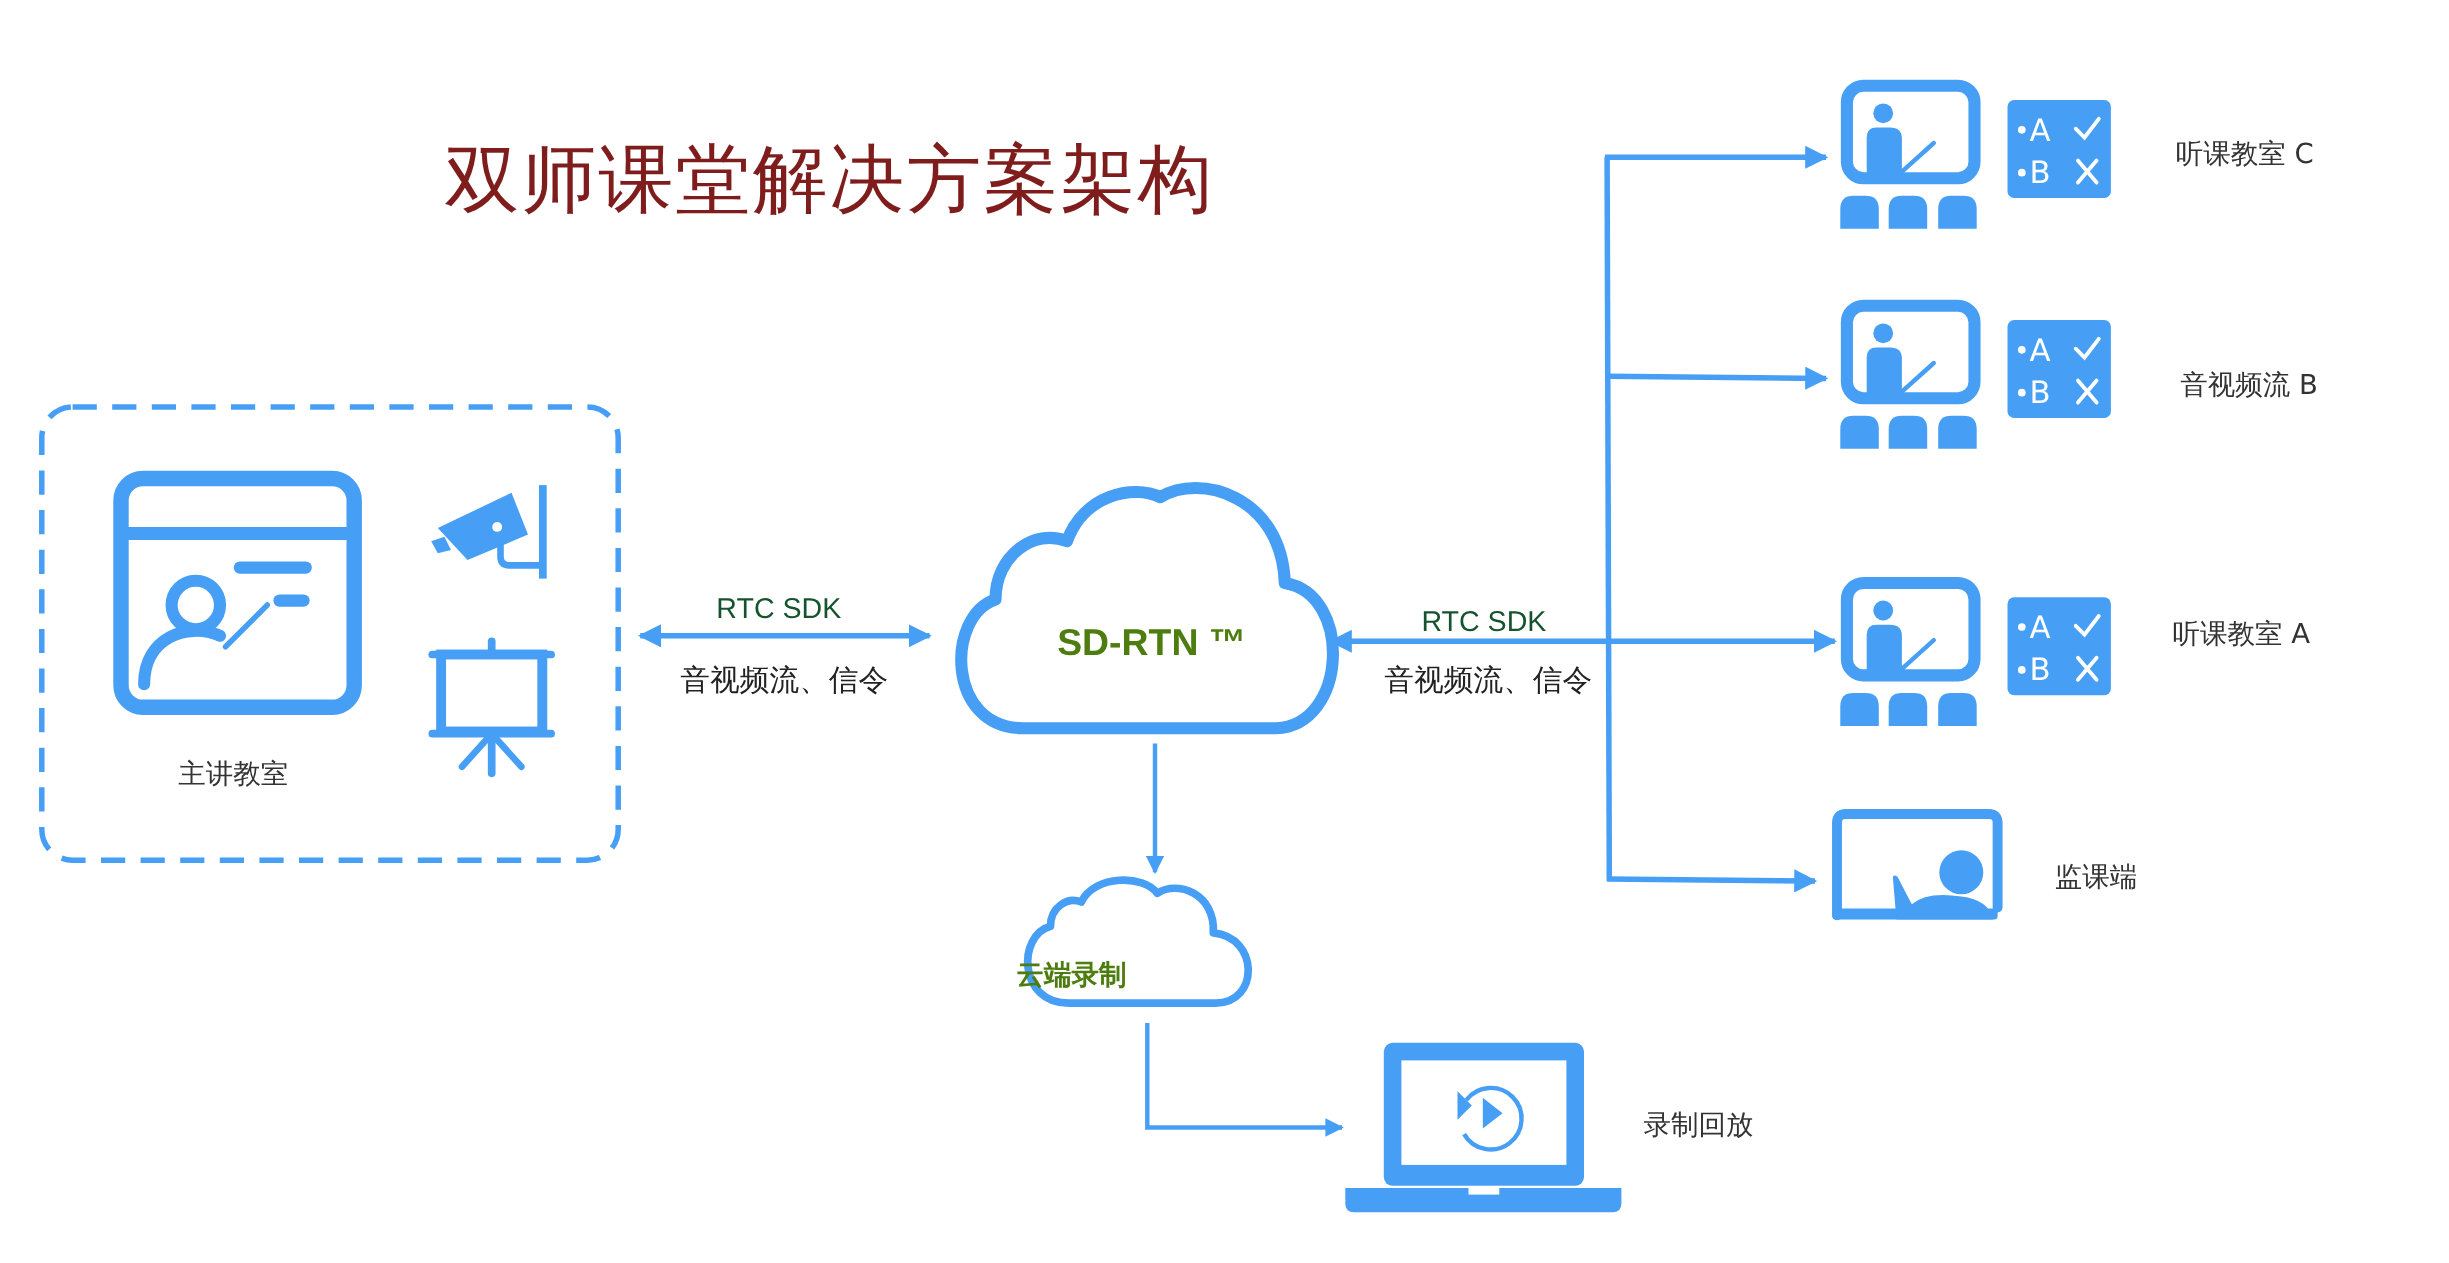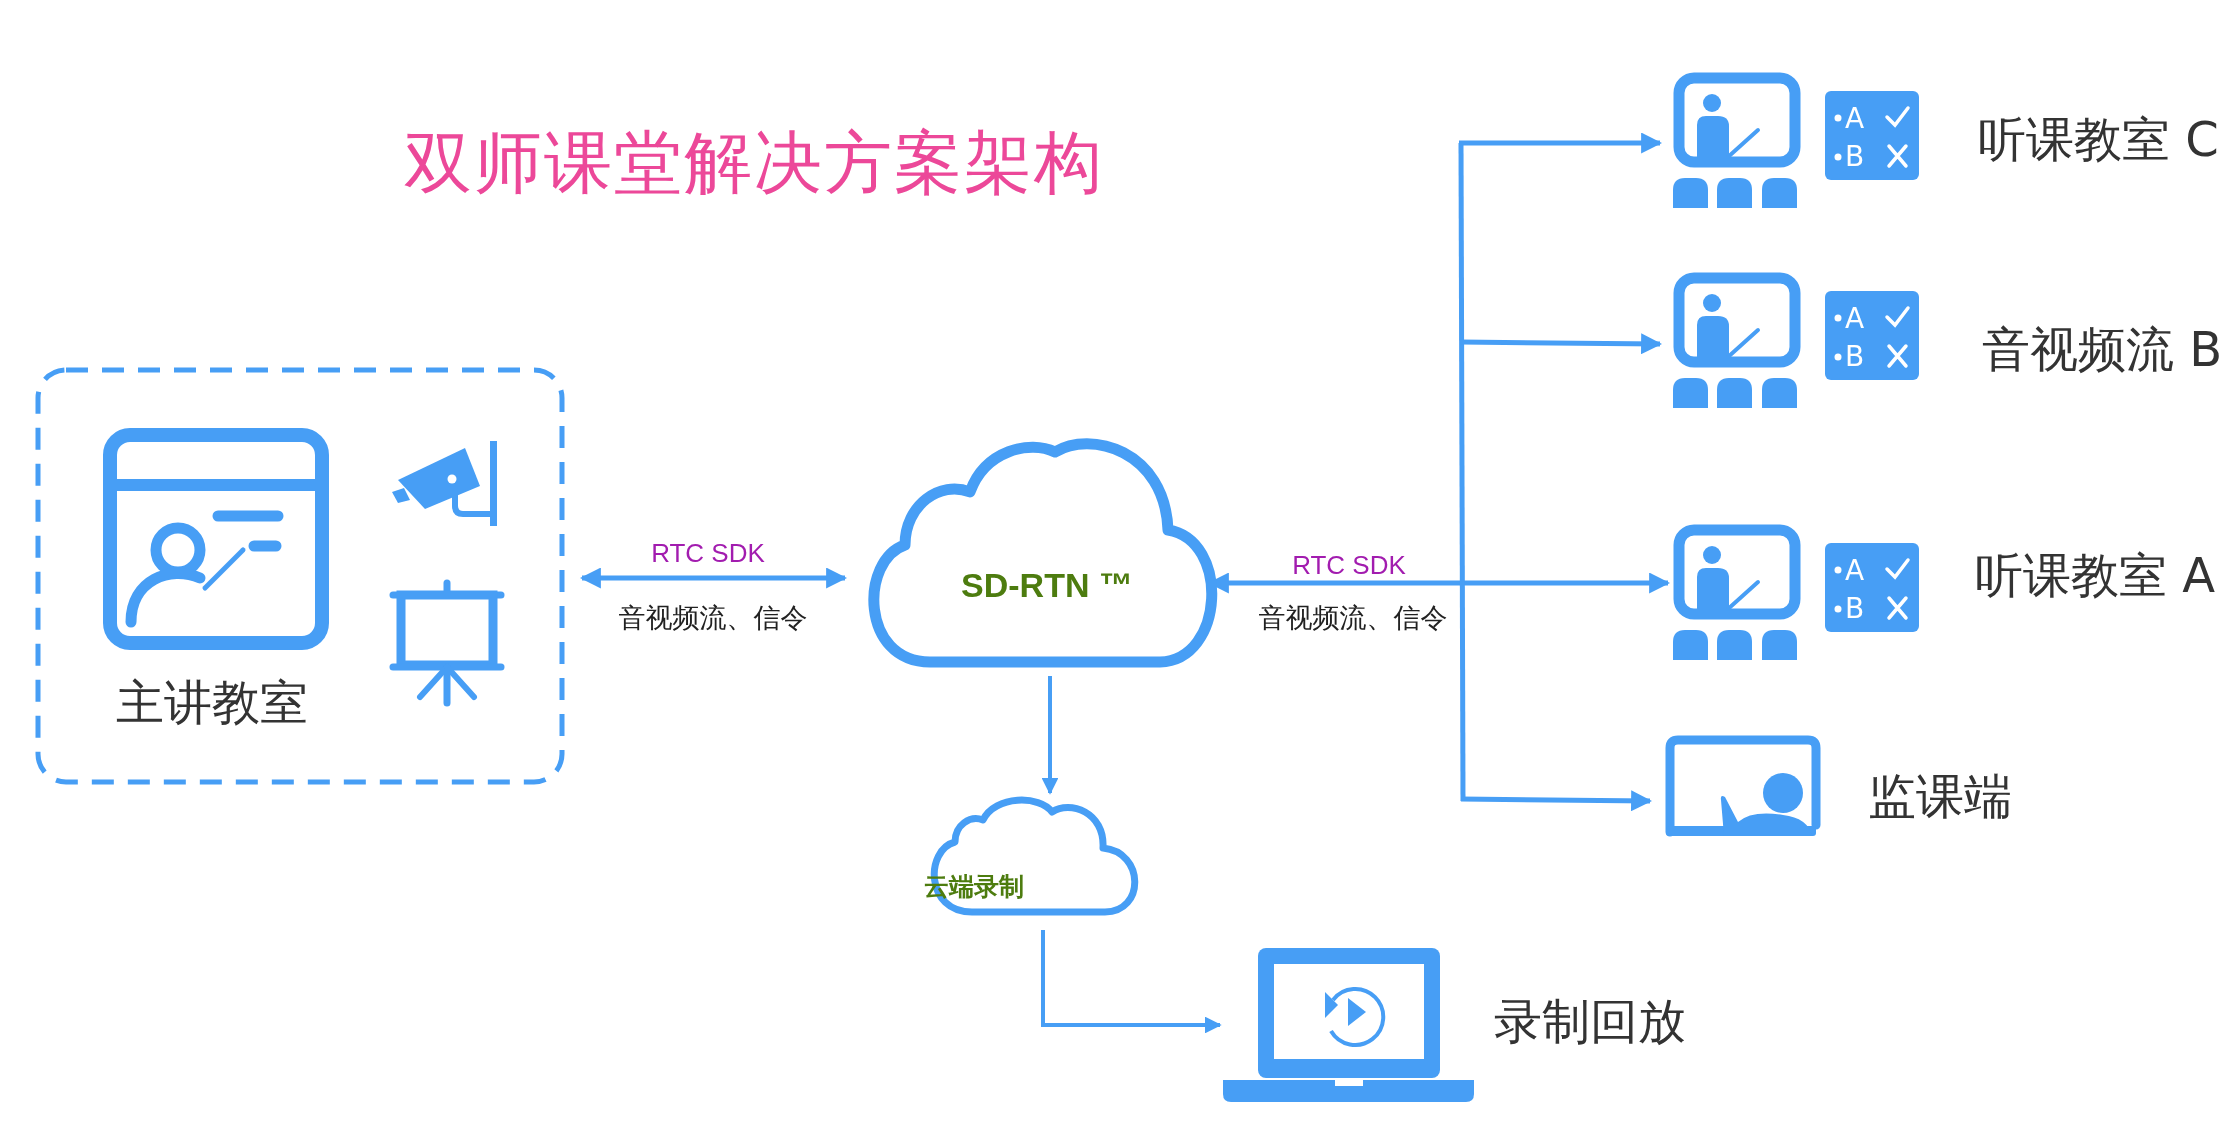--- a/index.html
+++ b/index.html
@@ -1,22 +1,22 @@
 <!DOCTYPE html>
 <html><head>
 <meta charset="utf-8">
 <style>
   html,body{margin:0;padding:0;background:#ffffff;}
   #canvas{position:relative;width:2226px;height:1148px;overflow:hidden;background:#fff;font-family:"DejaVu Sans","Liberation Sans",sans-serif;}
   .abs{position:absolute;}
-  .title{left:404px;top:118px;font-size:68px;color:#ec4899;letter-spacing:2px;white-space:nowrap;}
+  .title{left:404px;top:118px;font-size:68px;color:#7f1d1d;letter-spacing:2px;white-space:nowrap;}
   .lbl{color:#333333;white-space:nowrap;}
-  .lbl-big{font-size:48px;}
+  .lbl-big{font-size:25px;}
   .lbl-mid{font-size:27px;color:#222;}
-  .lbl-sdk{font-size:26px;color:#a21caf;font-family:"Liberation Sans",sans-serif;}
+  .lbl-sdk{font-size:26px;color:#14532d;font-family:"Liberation Sans",sans-serif;}
   .center{transform:translate(-50%,-50%);}
   .vcenter{transform:translateY(-50%);}
   .cloud-text{font-weight:bold;color:#4d7c0f;}
   svg.full{position:absolute;left:0;top:0;}
 </style>
 </head>
 <body>
 
 <div id="canvas">
 

